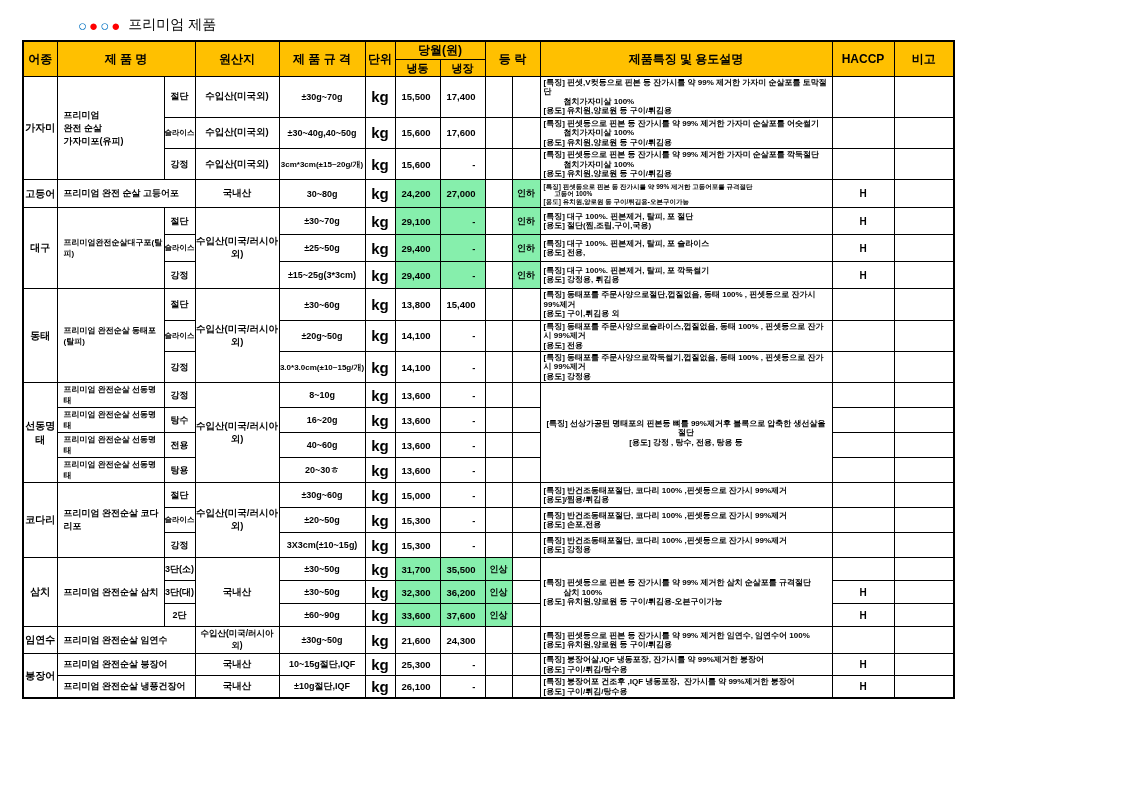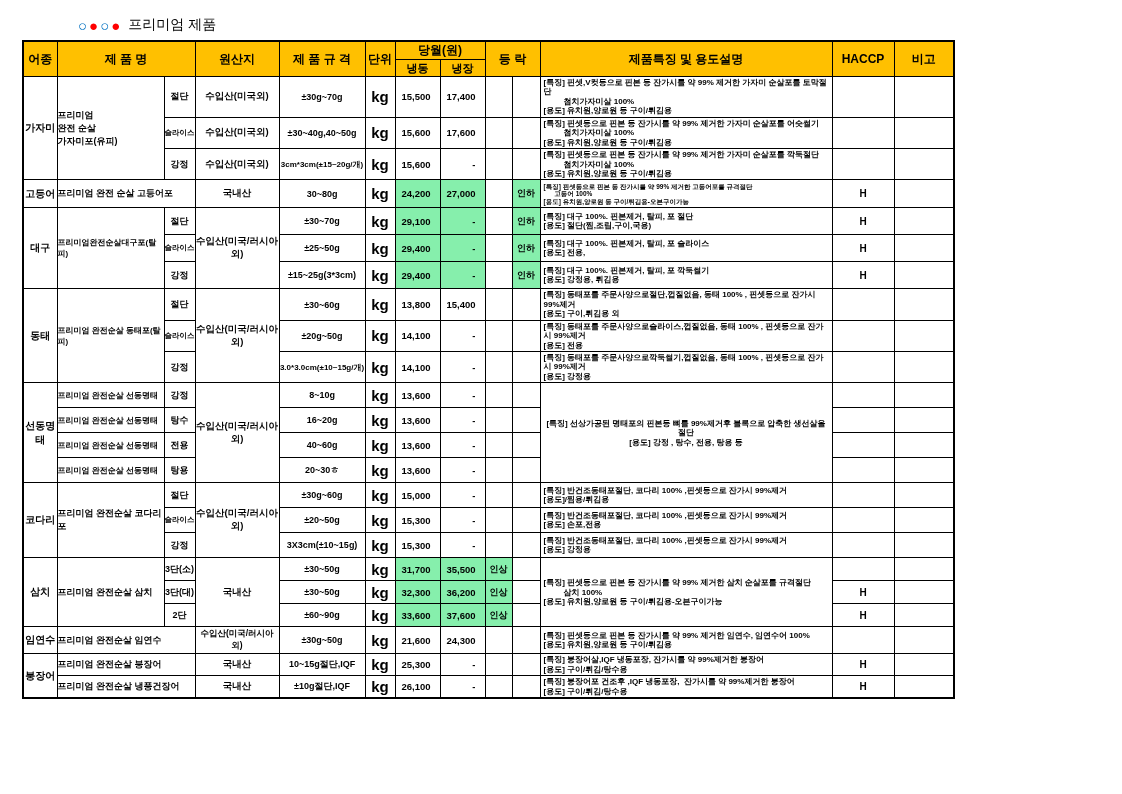--- a/index.html
+++ b/index.html
@@ -16,21 +16,21 @@
   col.c-up{width:27px}col.c-dn{width:28px}col.c-ft{width:292px}col.c-hc{width:62px}col.c-no{width:60px}
   th,td{border:1px solid #000;padding:0;overflow:hidden;vertical-align:middle;font-weight:bold;}
   thead th{background:#FFC000;font-size:12px;text-align:center;}
   thead tr.h1{height:16px}
   thead tr.h2{height:17px}
   thead tr.h2 th{font-size:11px;}
   tr{height:27px;}
   tr.r28{height:28px}tr.r25{height:25px}tr.r23{height:23px}tr.r22{height:22px}
   td{font-size:9px;text-align:center;}
   td.sp{font-size:10px;white-space:pre-line;}
-  td.nm{text-align:left;white-space:pre-line;font-size:9px;}
+  td.nm{text-align:left;padding-left:6px;white-space:pre-line;font-size:9px;}
   td.nm.xs{font-size:8px;}
   td.ty{font-size:9px;margin-top:10px;}
   td.ty.xs{font-size:7.5px;}
   td.og{font-size:9.5px;}
   td.spec{font-size:9px;}
   td.un{font-size:15px;}
   td.pr{text-align:right;padding-right:9px;font-size:9.5px;margin-left:34px;}
   td.ud{font-size:9px;}
   td.ft{text-align:left;padding:1px 3px;font-size:8px;line-height:1.18;white-space:pre-wrap;vertical-align:middle;}
   td.ft.xs{font-size:6.5px;line-height:1.15;}

